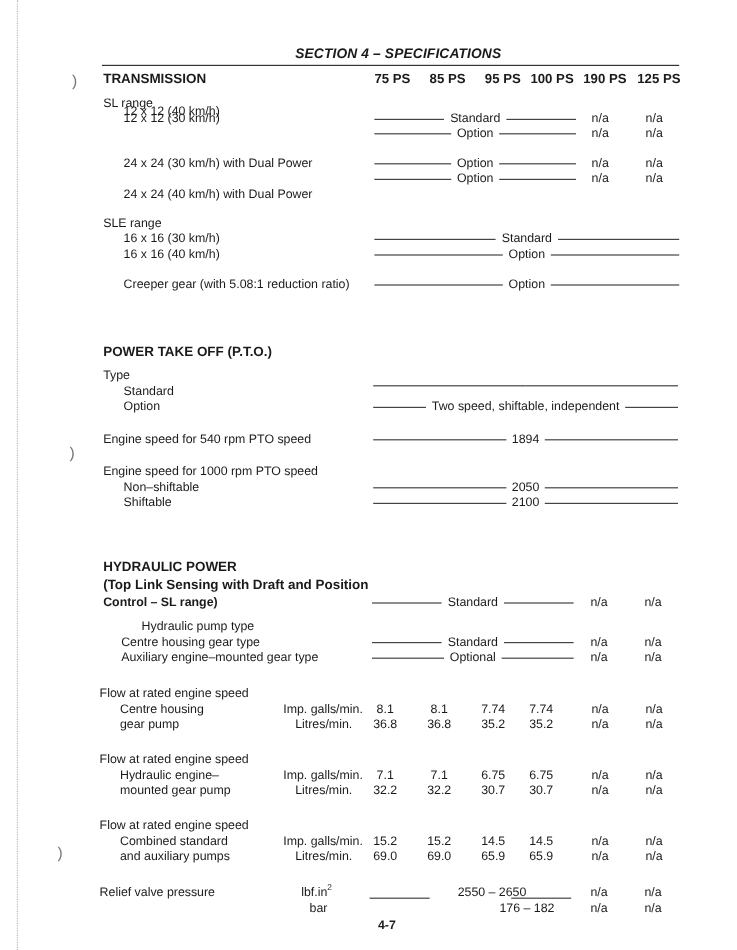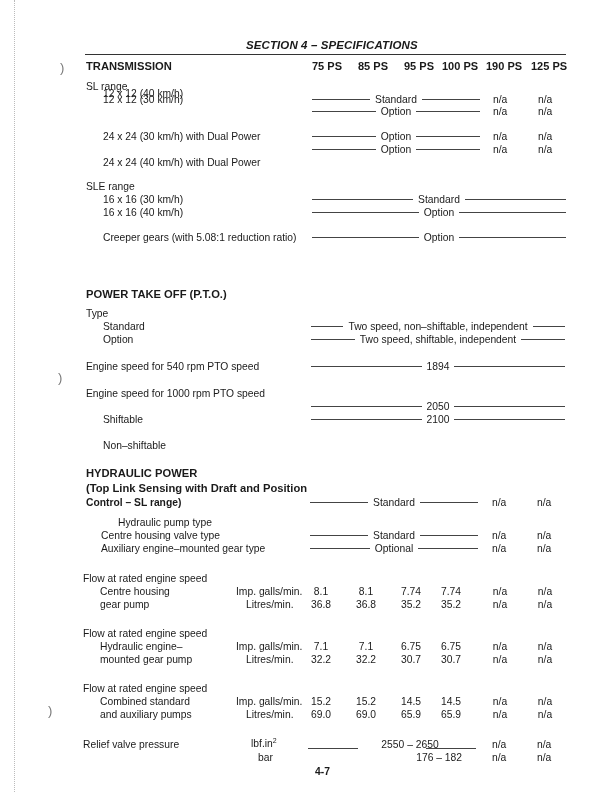--- a/index.html
+++ b/index.html
@@ -82,51 +82,50 @@
     <span class="tx">Standard</span>
     <span class="ln"></span>
   </div>
 <div class="abs" style="left:103px;top:207px;">16 x 16 (40 km/h)</div>
 <div class="span" style="left:312px;top:207px;width:254px;">
     <span class="ln"></span>
     <span class="tx">Option</span>
     <span class="ln"></span>
   </div>
 
-<div class="abs" style="left:103px;top:232px;">Creeper gears (with 5.08:1 reduction ratio)</div>
+<div class="abs" style="left:103px;top:232px;">Creeper gear (with 5.08:1 reduction ratio)</div>
 <div class="span" style="left:312px;top:232px;width:254px;">
     <span class="ln"></span>
     <span class="tx">Option</span>
     <span class="ln"></span>
   </div>
 
 <div class="abs sec" style="left:86px;top:288px;">POWER TAKE OFF (P.T.O.)</div>
 <div class="abs" style="left:86px;top:308px;">Type</div>
 <div class="abs" style="left:103px;top:321px;">Standard</div>
 <div class="span" style="left:311px;top:321px;width:254px;">
     <span class="ln"></span>
-    <span class="tx">Two speed, non–shiftable, independent</span>
     <span class="ln"></span>
   </div>
 <div class="abs" style="left:103px;top:334px;">Option</div>
 <div class="span" style="left:311px;top:334px;width:254px;">
     <span class="ln"></span>
     <span class="tx">Two speed, shiftable, independent</span>
     <span class="ln"></span>
   </div>
 
 <div class="abs" style="left:86px;top:361px;">Engine speed for 540 rpm PTO speed</div>
 <div class="span" style="left:311px;top:361px;width:254px;">
     <span class="ln"></span>
     <span class="tx">1894</span>
     <span class="ln"></span>
   </div>
 
 <div class="abs" style="left:86px;top:388px;">Engine speed for 1000 rpm PTO speed</div>
-<div class="abs" style="left:103px;top:401px;margin-top:39px;">Non–shiftable</div>
+<div class="abs" style="left:103px;top:401px;">Non–shiftable</div>
 <div class="span" style="left:311px;top:401px;width:254px;">
     <span class="ln"></span>
     <span class="tx">2050</span>
     <span class="ln"></span>
   </div>
 <div class="abs" style="left:103px;top:414px;">Shiftable</div>
 <div class="span" style="left:311px;top:414px;width:254px;">
     <span class="ln"></span>
     <span class="tx">2100</span>
     <span class="ln"></span>
@@ -137,21 +136,21 @@
 <div class="abs bold" style="left:86px;top:497px;">Control – SL range)</div>
 <div class="span" style="left:310px;top:497px;width:168px;">
     <span class="ln"></span>
     <span class="tx">Standard</span>
     <span class="ln"></span>
   </div>
 <div class="abs" style="left:492px;top:497px;">n/a</div>
 <div class="abs" style="left:537px;top:497px;">n/a</div>
 
 <div class="abs" style="left:86px;top:517px;padding-left:32px;">Hydraulic pump type</div>
-<div class="abs" style="left:101px;top:530px;">Centre housing valve type</div>
+<div class="abs" style="left:101px;top:530px;">Centre housing gear type</div>
 <div class="span" style="left:310px;top:530px;width:168px;">
     <span class="ln"></span>
     <span class="tx">Standard</span>
     <span class="ln"></span>
   </div>
 <div class="abs" style="left:492px;top:530px;">n/a</div>
 <div class="abs" style="left:537px;top:530px;">n/a</div>
 <div class="abs" style="left:101px;top:543px;">Auxiliary engine–mounted gear type</div>
 <div class="span" style="left:310px;top:543px;width:168px;">
     <span class="ln"></span>

